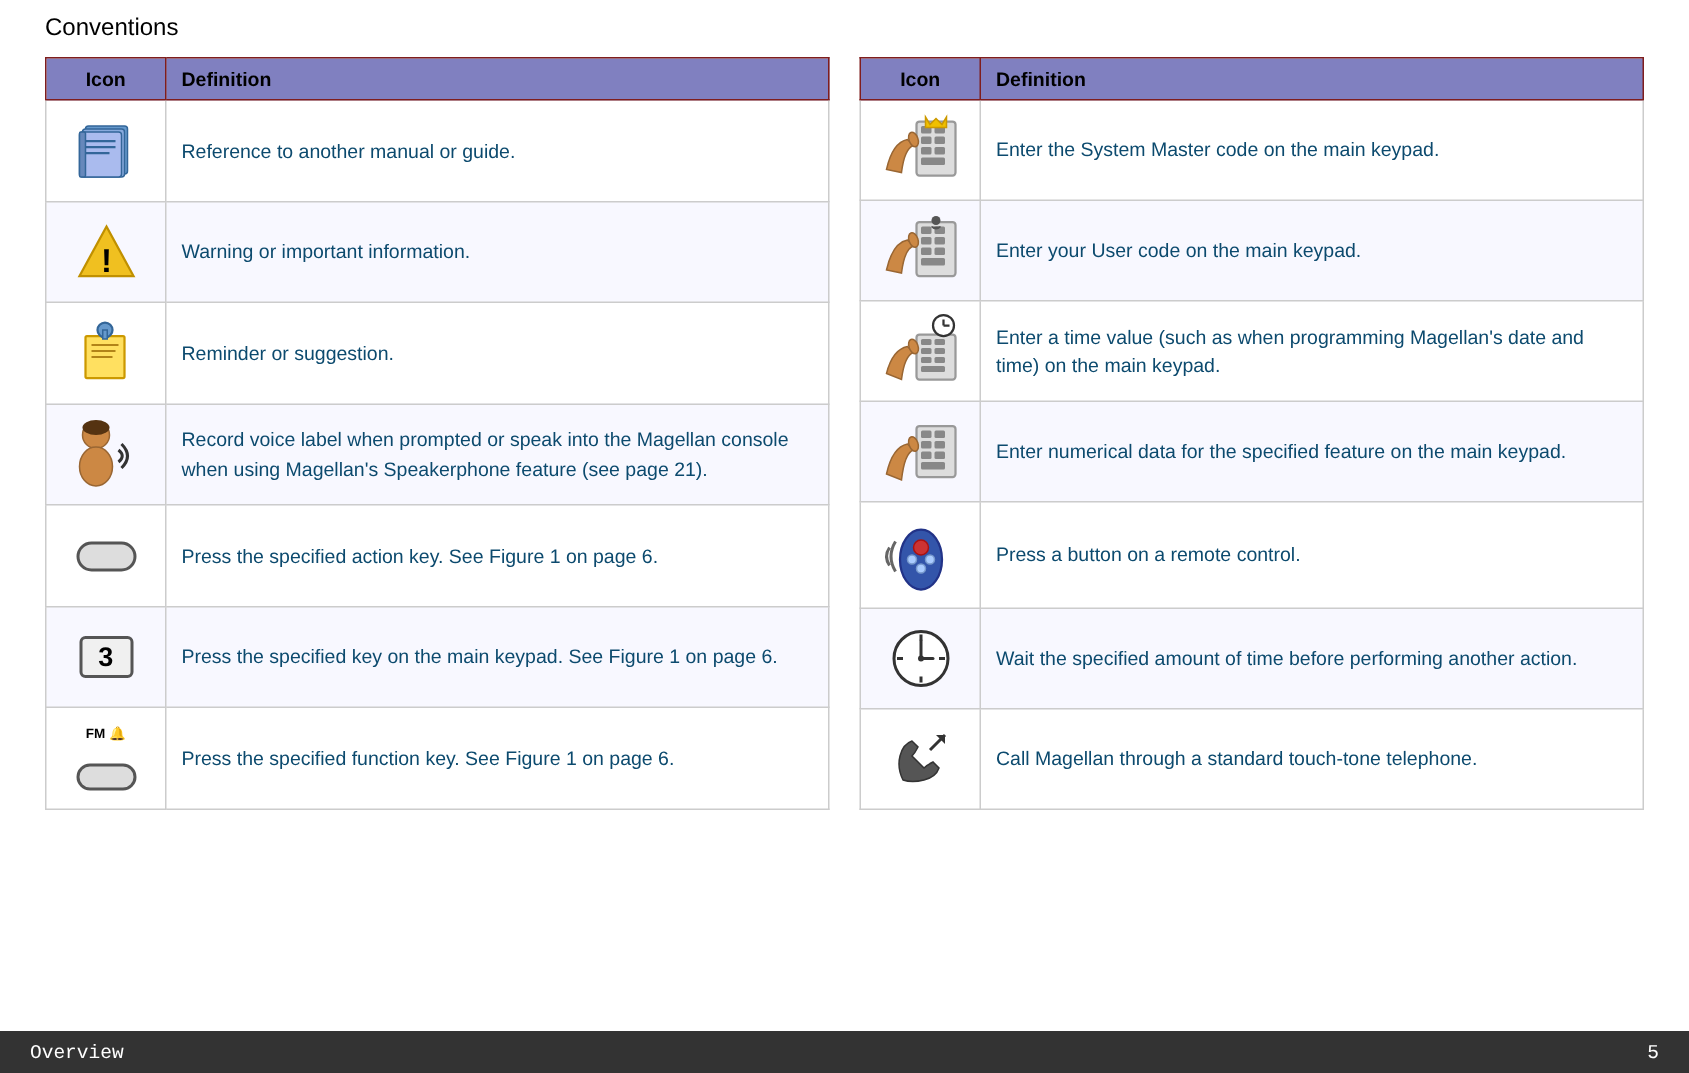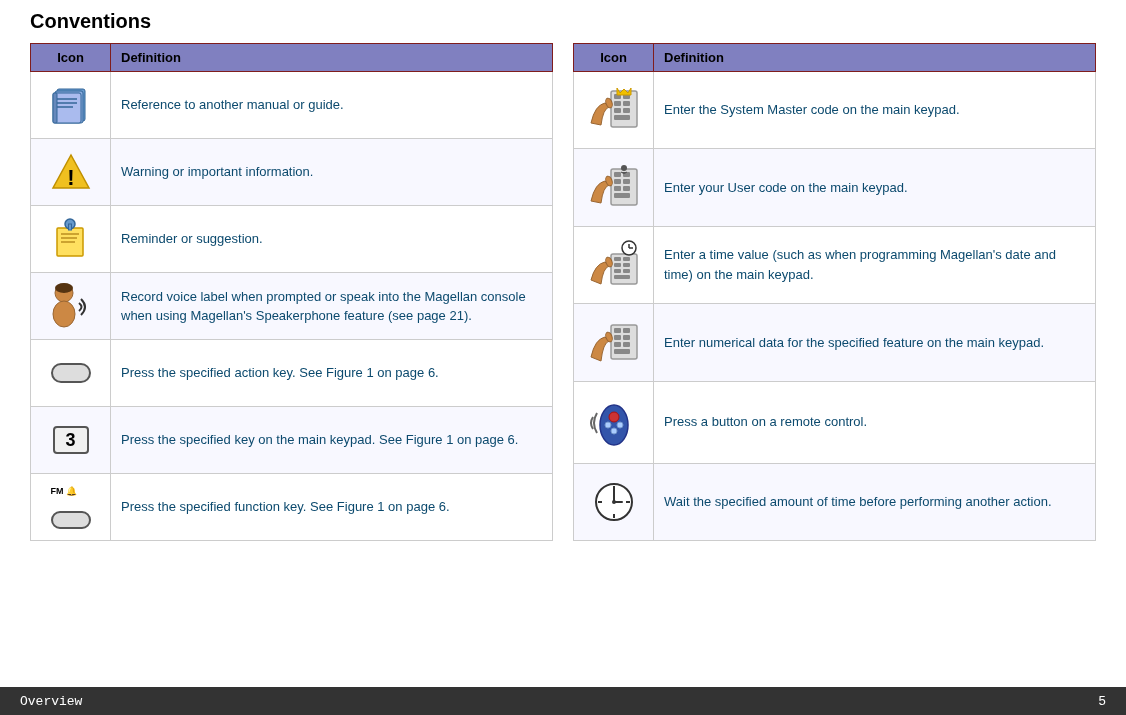--- a/index.html
+++ b/index.html
@@ -10,22 +10,22 @@
       width: 1126px;
       min-height: 715px;
       position: relative;
     }
 
     .page-content {
       padding: 10px 30px 60px 30px;
     }
 
     h1 {
-      font-size: 20px;
-      font-weight: bold;
+      font-size: 16px;
+      font-weight: normal;
       margin-bottom: 10px;
       color: #000;
     }
 
     .tables-wrapper {
       display: flex;
       gap: 20px;
     }
 
     .conventions-table {
@@ -110,21 +110,21 @@
       height: 20px;
       border: 2px solid #555;
       border-radius: 10px;
       background: #ddd;
     }
 
     
     .icon-func-key {
       display: flex;
       flex-direction: column;
-      align-items: flex-start;
+      align-items: center;
       gap: 15px;
     }
     .icon-func-key .fm-text {
       font-size: 9px;
       font-weight: bold;
     }
     .icon-func-key .oval {
       width: 40px;
       height: 18px;
       border: 2px solid #555;
@@ -434,20 +434,34 @@
 
                 <line x1="22" y1="22" x2="22" y2="10" stroke="#333" stroke-width="2" stroke-linecap="round"></line>
                 <line x1="22" y1="22" x2="30" y2="22" stroke="#333" stroke-width="2" stroke-linecap="round"></line>
                 <circle cx="22" cy="22" r="2" fill="#333"></circle>
               </svg>
             </div>
           </td>
           <td class="def-cell">Wait the specified amount of time before performing another action.</td>
         </tr>
 
+        <tr>
+          <td class="icon-cell">
+            <div class="icon-wrap">
+              <svg class="icon-svg" width="44" height="44" viewBox="0 0 44 44">
+
+                <path d="M10,36 Q6,28 8,20 Q10,12 16,10 L20,14 Q18,18 16,20 Q20,24 24,28 Q26,26 30,24 L34,28 Q32,34 24,36 Q16,38 10,36 Z" fill="#555" stroke="#333" stroke-width="1"></path>
+
+                <line x1="28" y1="16" x2="38" y2="6" stroke="#333" stroke-width="2"></line>
+                <polygon points="38,6 32,6 38,12" fill="#333"></polygon>
+              </svg>
+            </div>
+          </td>
+          <td class="def-cell">Call Magellan through a standard touch-tone telephone.</td>
+        </tr>
 
 
       </tbody>
     </table>
 
   </div>
 </div>
 
 <div class="footer-bar">
   <span>Overview</span>

